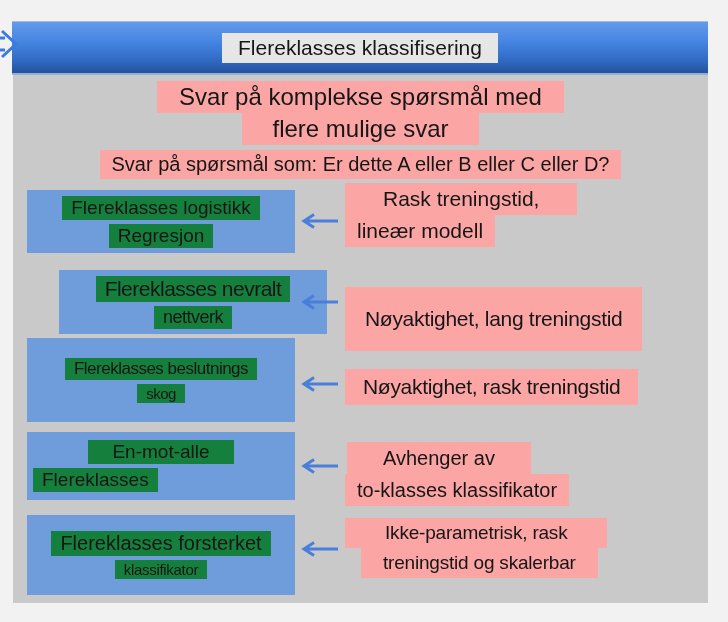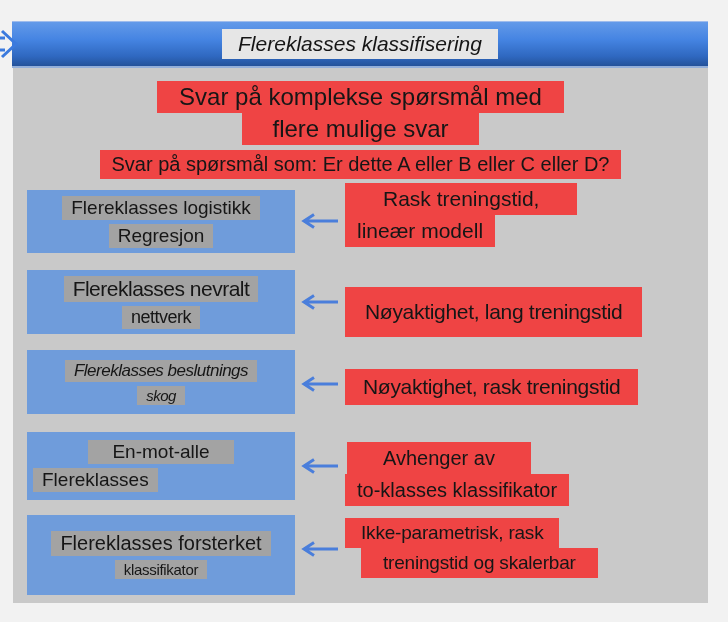--- a/index.html
+++ b/index.html
@@ -2,59 +2,59 @@
 <html><head>
 <meta charset="utf-8">
 <style>
   html,body{margin:0;padding:0;}
   .page{
     position:relative;width:728px;height:622px;background:#f2f2f2;
     overflow:hidden;font-family:"Liberation Sans","DejaVu Sans",sans-serif;color:#161616;
   }
   
   .header-bar{
-    position:absolute;left:12px;top:21px;width:696px;height:47px;z-index:3;
+    position:absolute;left:12px;top:21px;width:696px;height:54px;z-index:3;
     background:linear-gradient(to bottom,#639ae9 0%,#4584e2 40%,#2f68c0 78%,#24529a 100%);
     border-top:1px solid #9fbcec;border-bottom:2px solid #93afda;
-    display:flex;align-items:center;justify-content:center;box-sizing:border-box;font-style:italic;
+    display:flex;align-items:center;justify-content:center;box-sizing:border-box;
   }
   .title-label{background:#e6e6e6;padding:3px 16px;font-size:21px;white-space:nowrap;}
   .enter-arrow{position:absolute;left:0;top:28px;z-index:4;}
   
   .panel{position:absolute;left:13px;top:68px;width:695px;height:535px;background:#c9c9c9;}
   
   .intro{position:absolute;top:13px;left:0;width:100%;text-align:center;}
   .i1,.i2{font-size:24px;line-height:30px;}
   .i3{font-size:20px;line-height:27px;margin-top:5px;border-radius:9px;}
-  .hl{background:#ef4444;padding:1px 12px;display:inline-block;white-space:nowrap;}
+  .hl{background:#fca5a5;padding:1px 12px;display:inline-block;white-space:nowrap;}
   .i1 .hl{padding:1px 22px;}
   .i2 .hl{padding:1px 30px;}
   
   .box{
     position:absolute;left:14px;width:268px;background:#6f9cdb;
     display:flex;flex-direction:column;align-items:center;justify-content:center;gap:4px;
   }
-  .hlb{background:#a3a3a3;padding:1px 9px;display:inline-block;white-space:nowrap;}
+  .hlb{background:#15803d;padding:1px 9px;display:inline-block;white-space:nowrap;}
   .b1{top:122px;height:63px;} .b1 .l1,.b1 .l2{font-size:19px;}
-  .b2{top:202px;height:64px;} .b2 .l1{font-size:21px;letter-spacing:-0.5px;} .b2 .l2{font-size:18px;letter-spacing:-0.5px;}
-  .b3{top:282px;height:64px;font-style:italic;} .b3 .l1{font-size:17px;letter-spacing:-0.5px;} .b3 .l2{font-size:15px;letter-spacing:-0.5px;}
+  .b2{top:202px;height:64px;margin-left:32px;} .b2 .l1{font-size:21px;letter-spacing:-0.5px;} .b2 .l2{font-size:18px;letter-spacing:-0.5px;}
+  .b3{top:270px;height:84px;} .b3 .l1{font-size:17px;letter-spacing:-0.5px;} .b3 .l2{font-size:15px;letter-spacing:-0.5px;}
   .b4{top:364px;height:68px;} .b4 .l1{font-size:19px;padding:1px 24px;} .b4 .l2{font-size:19px;align-self:flex-start;margin-left:6px;}
   .b5{top:447px;height:80px;} .b5 .l1{font-size:20px;} .b5 .l2{font-size:15px;letter-spacing:-0.3px;}
   
   .arrow{position:absolute;left:287px;}
   .a1{top:144px;} .a2{top:225px;} .a3{top:307px;} .a4{top:389px;} .a5{top:472px;}
   
   .note{position:absolute;left:332px;width:360px;}
   .note .line{line-height:30px;}
   .n1{top:115px;font-size:21px;} .n1 .t1{padding:1px 38px;} .n1 .t2{padding:1px 12px;}
-  .n2{top:219px;font-size:21px;letter-spacing:-0.3px;} .n2 .t1{padding:10px 20px;}
+  .n2{top:219px;font-size:21px;letter-spacing:-0.3px;} .n2 .t1{padding:17px 20px;}
   .n3{top:301px;font-size:21px;letter-spacing:-0.3px;} .n3 .t1{padding:3px 18px;}
   .n4{top:374px;font-size:20px;} .n4 .t1{padding:1px 36px;margin-left:2px;} .n4 .t2{padding:1px 12px;}
   .n5{top:450px;font-size:19px;letter-spacing:-0.2px;} .n5 .line{line-height:28px;}
-  .n5 .t1{padding:1px 16px;} .n5 .t2{padding:1px 22px;margin-left:16px;text-align:center;}
+  .n5 .t1{padding:1px 40px;} .n5 .t2{padding:1px 22px;margin-left:16px;text-align:center;}
 </style>
 </head>
 <body>
 
 <div class="page">
 
   <svg class="enter-arrow" width="20" height="32" viewBox="0 0 20 32">
     <path d="M-3 10 H5 M-3 22 H5" stroke="#3b7ade" stroke-width="3" fill="none"></path>
     <path d="M2 3 L16 16 L2 29" stroke="#3b7ade" stroke-width="3" fill="none" stroke-linejoin="miter"></path>
   </svg>

